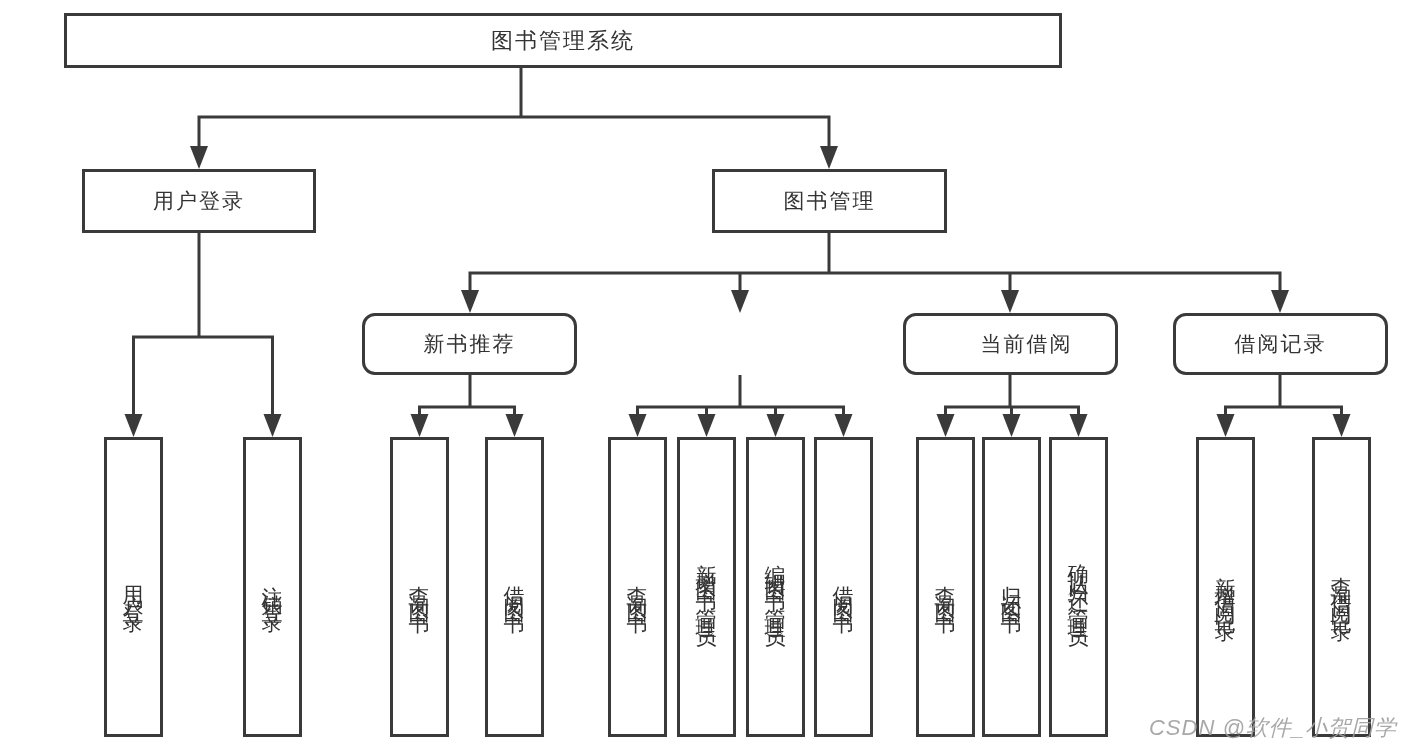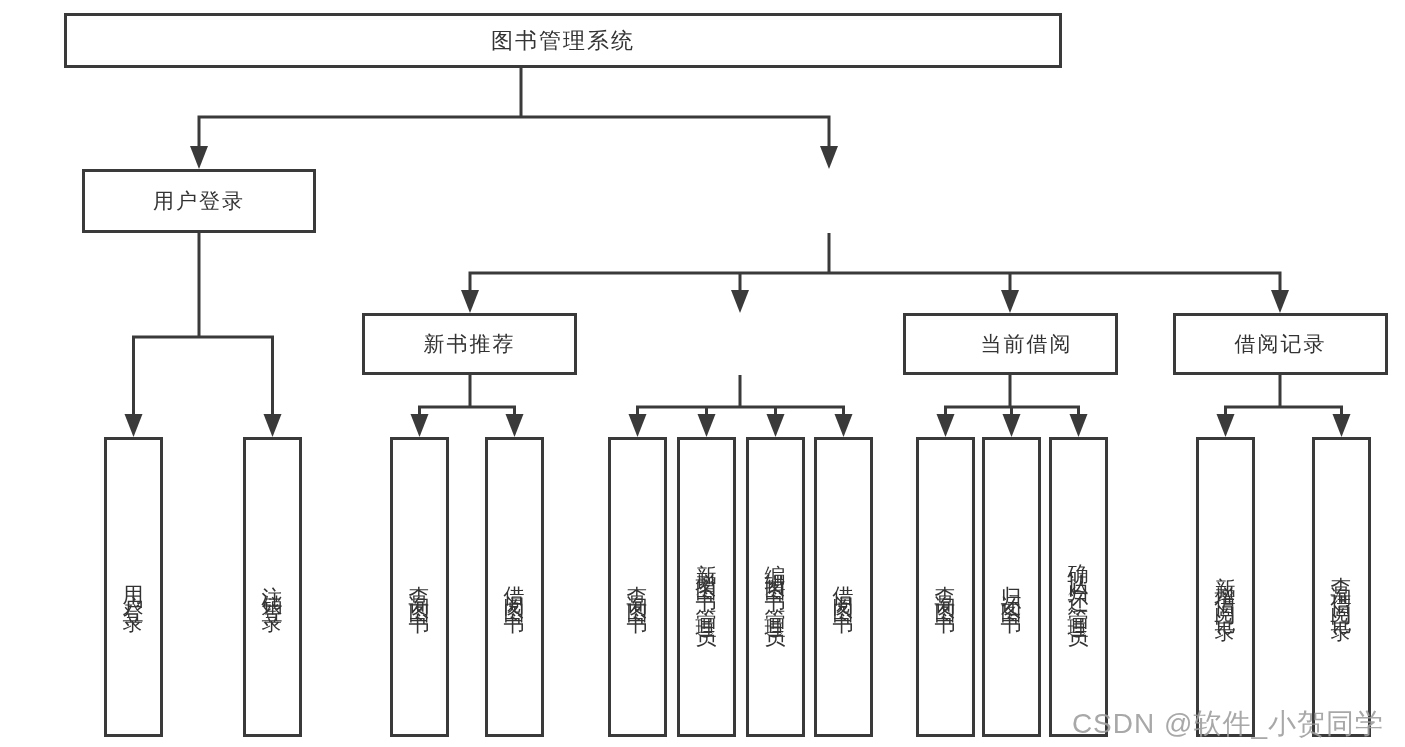--- a/index.html
+++ b/index.html
@@ -28,40 +28,41 @@
     justify-content:center;
     font-size:21px;
     letter-spacing:2px;
     z-index:2;
     text-align:center;
   }
   .root-box{left:36px;top:13px;width:998px;height:55px;font-size:22px;margin-left:28px;}
   .l2{top:169px;height:64px;}
   .l2a{left:82px;width:234px;}
   .l2b{left:712px;width:235px;}
-  .l3{top:313px;width:215px;height:62px;}
+  .l3{top:313px;width:215px;height:62px;border-radius:13px;}
   .leaf{
     top:437px;width:59px;height:300px;
     font-size:21px;
     letter-spacing:9px;
   }
   .leaf .vtext{
     writing-mode:vertical-rl;
     text-orientation:mixed;
     line-height:1;
   }
   .watermark{
     position:absolute;
-    right:21px;
+    right:8px;
     bottom:4px;
     z-index:5;
-    font-size:28px;
+    font-size:22px;
     color:rgba(158,158,158,0.9);
     letter-spacing:1px;
     white-space:nowrap;
+    font-style:italic;
   }
 </style>
 </head>
 <body>
 
 <div class="stage">
 
   <svg width="1405" height="747" viewBox="0 0 1405 747" aria-hidden="true">
     <path fill="none" stroke="#3a3a3a" stroke-width="3" d="
       M521 68 V117 M199 117 H829 M199 115.5 V148 M829 115.5 V148
@@ -93,20 +94,23 @@
       <polygon points="1332.5,414 1350.5,414 1341.5,437"></polygon>
     </g>
   </svg>
 
   <div class="box root-box">
     <span>图书管理系统</span>
   </div>
 
   <div class="box l2 l2a">
     <span>用户登录</span>
+  </div>
+  <div class="box l2 l2b">
+    <span>图书管理</span>
   </div>
 
   <div class="box l3" style="left:362px;">
     <span>新书推荐</span>
   </div>
   <div class="box l3" style="left:903px;padding-left:32px;">
     <span>当前借阅</span>
   </div>
   <div class="box l3" style="left:1173px;align-items:center;">
     <span>借阅记录</span>

